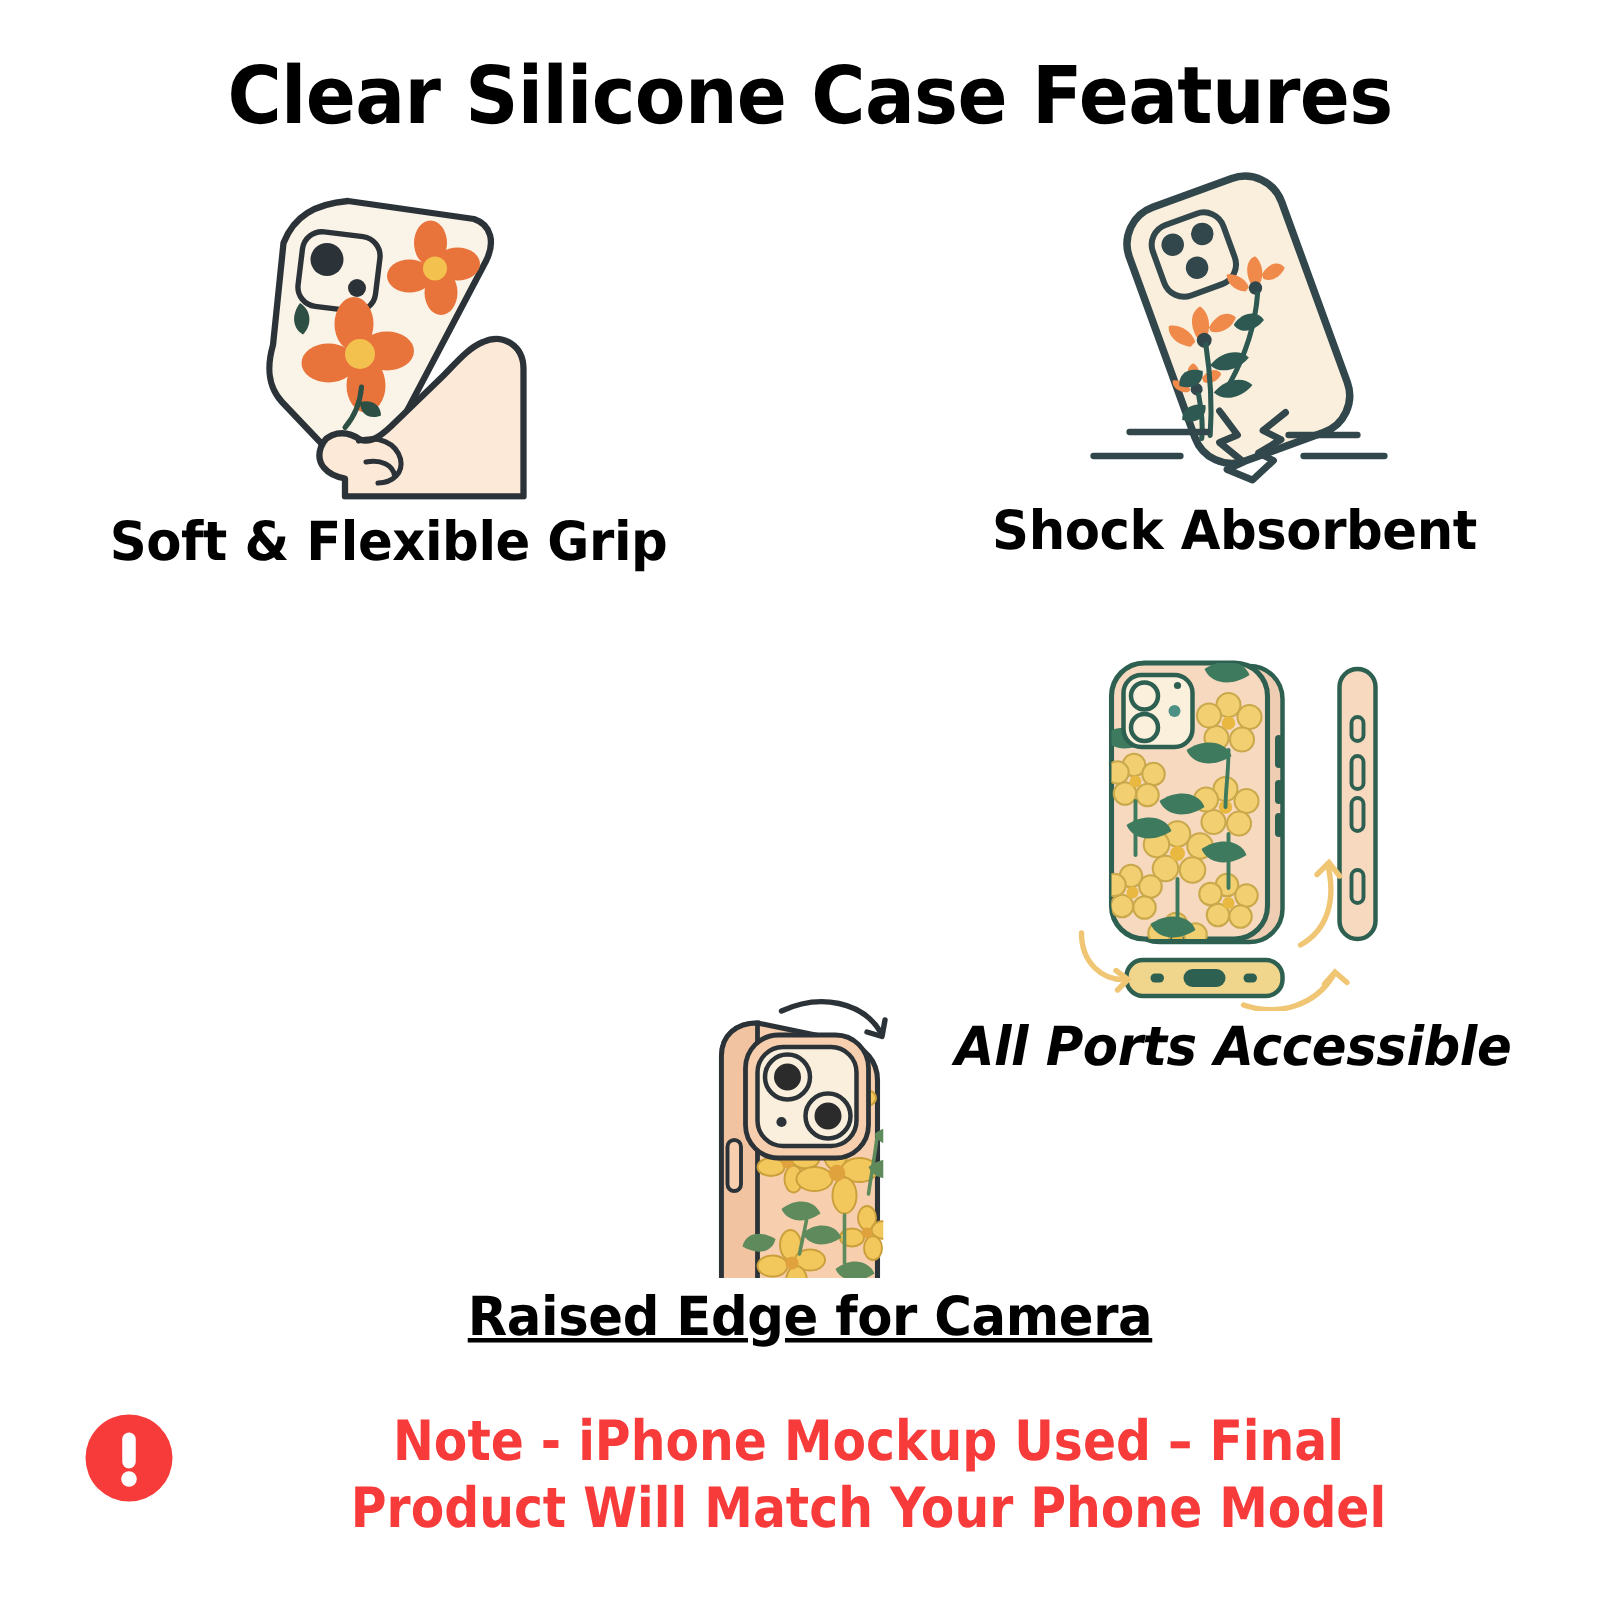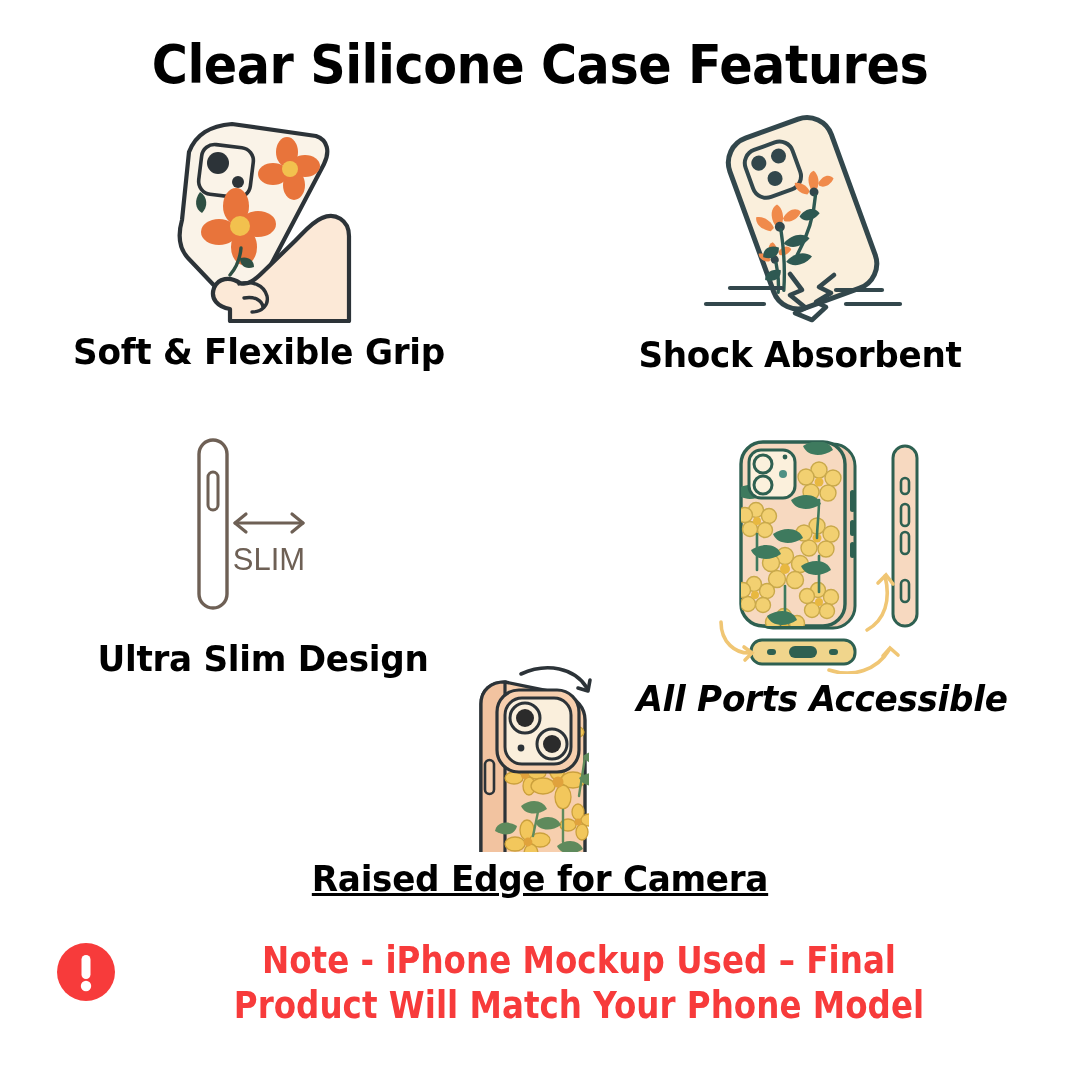--- a/index.html
+++ b/index.html
@@ -29,22 +29,22 @@
     text-align: center;
     font-size: 36px;
     font-weight: 700;
     color: #000;
     letter-spacing: -0.3px;
     white-space: nowrap;
     font-family: "DejaVu Sans", "Liberation Sans", sans-serif;
     transform: scaleX(0.95);
   }
 
-  #feat-grip    { left: 44px;  top: 108px; width: 430px; }
-  #feat-shock   { left: 594px; top: 112px; width: 412px; }
+  #feat-grip    { left: 44px;  top: 118px; width: 430px; }
+  #feat-shock   { left: 617px; top: 112px; width: 412px; }
   #feat-slim    { left: 48px;  top: 424px; width: 430px; }
   #feat-ports   { left: 616px; top: 434px; width: 412px; font-style: italic; }
   #feat-camera  { left: 285px; top: 660px; width: 510px; text-decoration: underline; }
 
   #feat-grip .caption   { margin-top: 8px; }
   #feat-shock .caption  { margin-top: 2px; }
   #feat-slim .caption   { margin-top: 14px; }
   #feat-ports .caption  { margin-top: 4px; }
   #feat-camera .caption { margin-top: 6px; }
 
@@ -177,35 +177,20 @@
           <line x1="20" y1="192" x2="78" y2="192"></line>
           <line x1="44" y1="176" x2="96" y2="176"></line>
           <line x1="160" y1="192" x2="214" y2="192"></line>
           <line x1="150" y1="178" x2="196" y2="178"></line>
         </g>
       </svg>
     </div>
     <div class="caption">Shock Absorbent</div>
   </div>
 
-  <div class="feature" id="feat-slim">
-    <div class="art">
-      <svg width="200" height="200" viewBox="0 0 200 200" fill="none">
-        <rect x="36" y="16" width="28" height="168" rx="14" fill="#FFFFFF" stroke="#6E6055" stroke-width="3.4"></rect>
-        <rect x="45" y="48" width="10" height="38" rx="5" fill="#FFFFFF" stroke="#6E6055" stroke-width="3"></rect>
-        <g stroke="#6E6055" stroke-width="3.2" fill="none" stroke-linecap="round" stroke-linejoin="round">
-          <line x1="72" y1="99" x2="140" y2="99"></line>
-          <polyline points="83,90 72,99 83,108"></polyline>
-          <polyline points="129,90 140,99 129,108"></polyline>
-        </g>
-        <text x="106" y="146" text-anchor="middle" font-family="Liberation Sans, sans-serif" font-size="31" fill="#6E6055">SLIM</text>
-      </svg>
-    </div>
-    <div class="caption">Ultra Slim Design</div>
-  </div>
 
   <div class="feature" id="feat-ports">
     <div class="art">
       <svg width="230" height="240" viewBox="0 0 230 240" fill="none">
         <defs>
           <clipPath id="caseClip">
             <rect x="34" y="8" width="104" height="184" rx="22"></rect>
           </clipPath>
         </defs>
 

